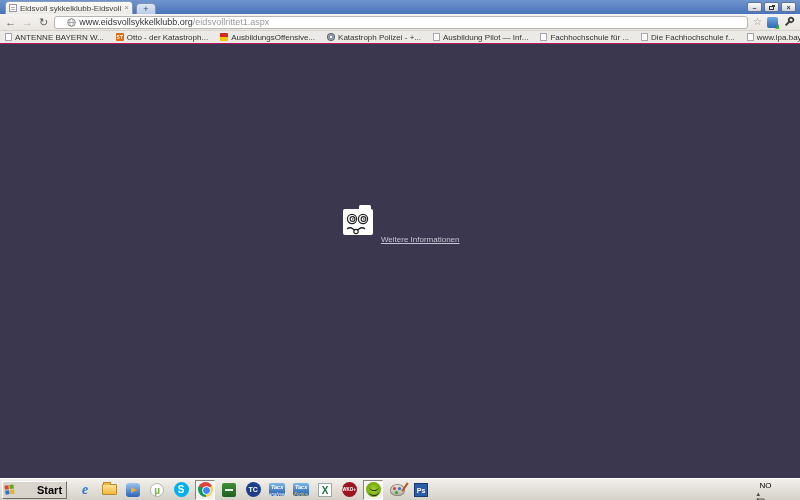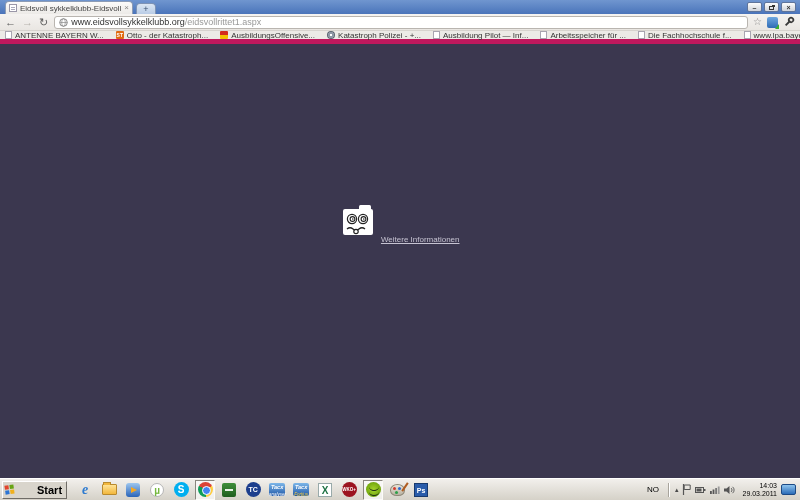--- a/index.html
+++ b/index.html
@@ -18,33 +18,33 @@
             border-bottom:none; border-radius:4px 4px 0 0; font-size:9px; line-height:10px; text-align:center; color:#3a5070; }
   .win-controls { position:absolute; right:4px; top:2px; display:flex; gap:2px; }
   .win-btn { width:15px; height:10px; background:linear-gradient(#fdfdfd,#cfd3da); border:1px solid #5f749a; border-radius:2px;
              font-size:7px; line-height:9px; text-align:center; color:#333; font-weight:bold; }
   .restore-glyph { display:inline-block; width:5px; height:4px; border:1px solid #333; margin-top:2px; box-shadow:2px -2px 0 -1px #333; }
 
   
   .toolbar { height:17px; background:linear-gradient(#f5f3f1,#e9e6e2); display:flex; align-items:center; padding:0 5px; border-bottom:1px solid #d7d3ce; }
   .nav-btn { font-size:11px; line-height:11px; color:#5a5a5a; margin-right:6px; }
   .nav-btn.disabled { color:#b6b2ac; }
-  .omnibox { flex:1; height:13px; background:#fff; border:1px solid #b9b5b0; border-radius:3px; display:flex; align-items:center; padding:0 4px; margin-right:5px; }
+  .omnibox { flex:1; height:13px; background:#fff; border:1px solid #b9b5b0; border-radius:3px; display:flex; align-items:center; padding:0 12px; margin-right:5px; }
   .url { font-size:9px; white-space:nowrap; overflow:hidden; }
   .url .host { color:#333; }
   .url .path { color:#999; }
   .ob-icon { margin-right:3px; display:flex; }
   .star { font-size:10px; color:#8a8a8a; margin-right:5px; line-height:10px; }
   .ext-icon { width:11px; height:11px; background:linear-gradient(#6fa8e0,#2f6bb5); border-radius:2px; position:relative; margin-right:5px; }
   .ext-icon::after { content:""; position:absolute; right:-1px; bottom:-1px; width:0; height:0; border-left:4px solid transparent; border-bottom:5px solid #3cb02c; }
   .wrench { display:flex; }
 
   
   .bookmarks { height:13px; background:#eceae6; display:flex; align-items:center; padding:0 5px; font-size:8px; color:#333;
-               border-bottom:5px solid #be185d; }
+               border-bottom:1px solid #be185d; }
   .bm { display:flex; align-items:center; margin-right:12px; white-space:nowrap; }
   .bm-page { width:7px; height:8px; background:#fff; border:1px solid #a8a5b0; margin-right:3px; flex:none; }
   .bm-badge { width:8px; height:8px; border-radius:1px; margin-right:3px; flex:none; font-size:5px; line-height:8px; text-align:center; color:#fff; font-weight:bold; }
   .bm-st { background:#e06a10; }
   .bm-stripes { background:linear-gradient(#d42b1e 50%, #f3c200 50%); }
   .bm-gear { background:radial-gradient(circle at 50% 50%, #fff 15%, #8d97a5 16% 60%, #5c6672 61%); border-radius:50%; }
 
   
   .page { height:433px; background:#3b374f; position:relative; }
   .error { position:absolute; top:160px; left:0; right:0; text-align:center; }
@@ -81,21 +81,21 @@
   .ico-excel { width:14px; height:14px; background:#fff; border:1px solid #9aa; color:#1f7244; font-size:10px; font-weight:bold; text-align:center; line-height:13px; }
   .ico-wko { width:15px; height:15px; border-radius:50%; background:#9c1420; color:#fff; font-size:4.5px; font-weight:bold; text-align:center; line-height:15px; }
   .ico-spotify { width:15px; height:15px; border-radius:50%; background:radial-gradient(#a6d42c,#5d9400); position:relative; overflow:hidden; }
   .ico-spotify::before, .ico-spotify::after { content:""; position:absolute; left:3px; width:10px; height:7px; border:1.5px solid #1a2a12; border-top:none; border-left:none; border-right:none; border-radius:50%; }
   .ico-spotify::before { top:1px; } .ico-spotify::after { top:6px; }
   .ico-paint { width:15px; height:12px; border-radius:50% 50% 45% 45%; background:linear-gradient(#e8e3d8,#b9b2a2); border:1px solid #8d8776; position:relative; }
   .ico-paint::before { content:""; position:absolute; left:2px; top:2px; width:3px; height:3px; border-radius:50%; background:#d23b2e; box-shadow:5px 0 0 #2e6bd2, 2px 4px 0 #2ea04a; }
   .ico-paint::after { content:""; position:absolute; right:-2px; top:-3px; width:2px; height:10px; background:#b05c20; transform:rotate(35deg); }
   .ico-ps { width:14px; height:14px; background:#2a5caa; border:1px solid #183a6e; color:#fff; font-size:7px; font-weight:bold; text-align:center; line-height:13px; }
 
-  .tray { margin-left:auto; display:flex; align-items:center; height:18px; }
+  .tray { margin-left:auto; display:flex; height:18px;flex-direction:column; }
   .tray .lang { font-size:8px; color:#000; padding:0 5px; }
   .tray-sep { width:1px; height:14px; background:#a8a49c; box-shadow:1px 0 0 #fff; margin:0 4px; }
   .tray-ico { margin:0 2px; display:flex; align-items:center; color:#4a4a4a; font-size:7px; }
   .clock { text-align:right; font-size:7px; line-height:8px; color:#000; margin:0 4px 0 5px; }
   .show-desktop { width:15px; height:11px; border-radius:2px; background:linear-gradient(#8ec4ee,#2b6cb8); border:1px solid #1c4a85; margin-right:2px; }
 </style>
 </head>
 <body>
 
 <div class="screen">
@@ -157,21 +157,21 @@
     <div class="bm">
         <span class="bm-badge bm-gear"></span>
         <span>Katastroph Polizei - +...</span>
       </div>
     <div class="bm">
         <span class="bm-page"></span>
         <span>Ausbildung Pilot — Inf...</span>
       </div>
     <div class="bm">
         <span class="bm-page"></span>
-        <span>Arbeitsspeicher für ...</span>
+        <span>Fachhochschule für ...</span>
       </div>
     <div class="bm">
         <span class="bm-page"></span>
         <span>Die Fachhochschule f...</span>
       </div>
     <div class="bm">
         <span class="bm-page"></span>
         <span>www.lpa.bayern.de/...</span>
       </div>
 

